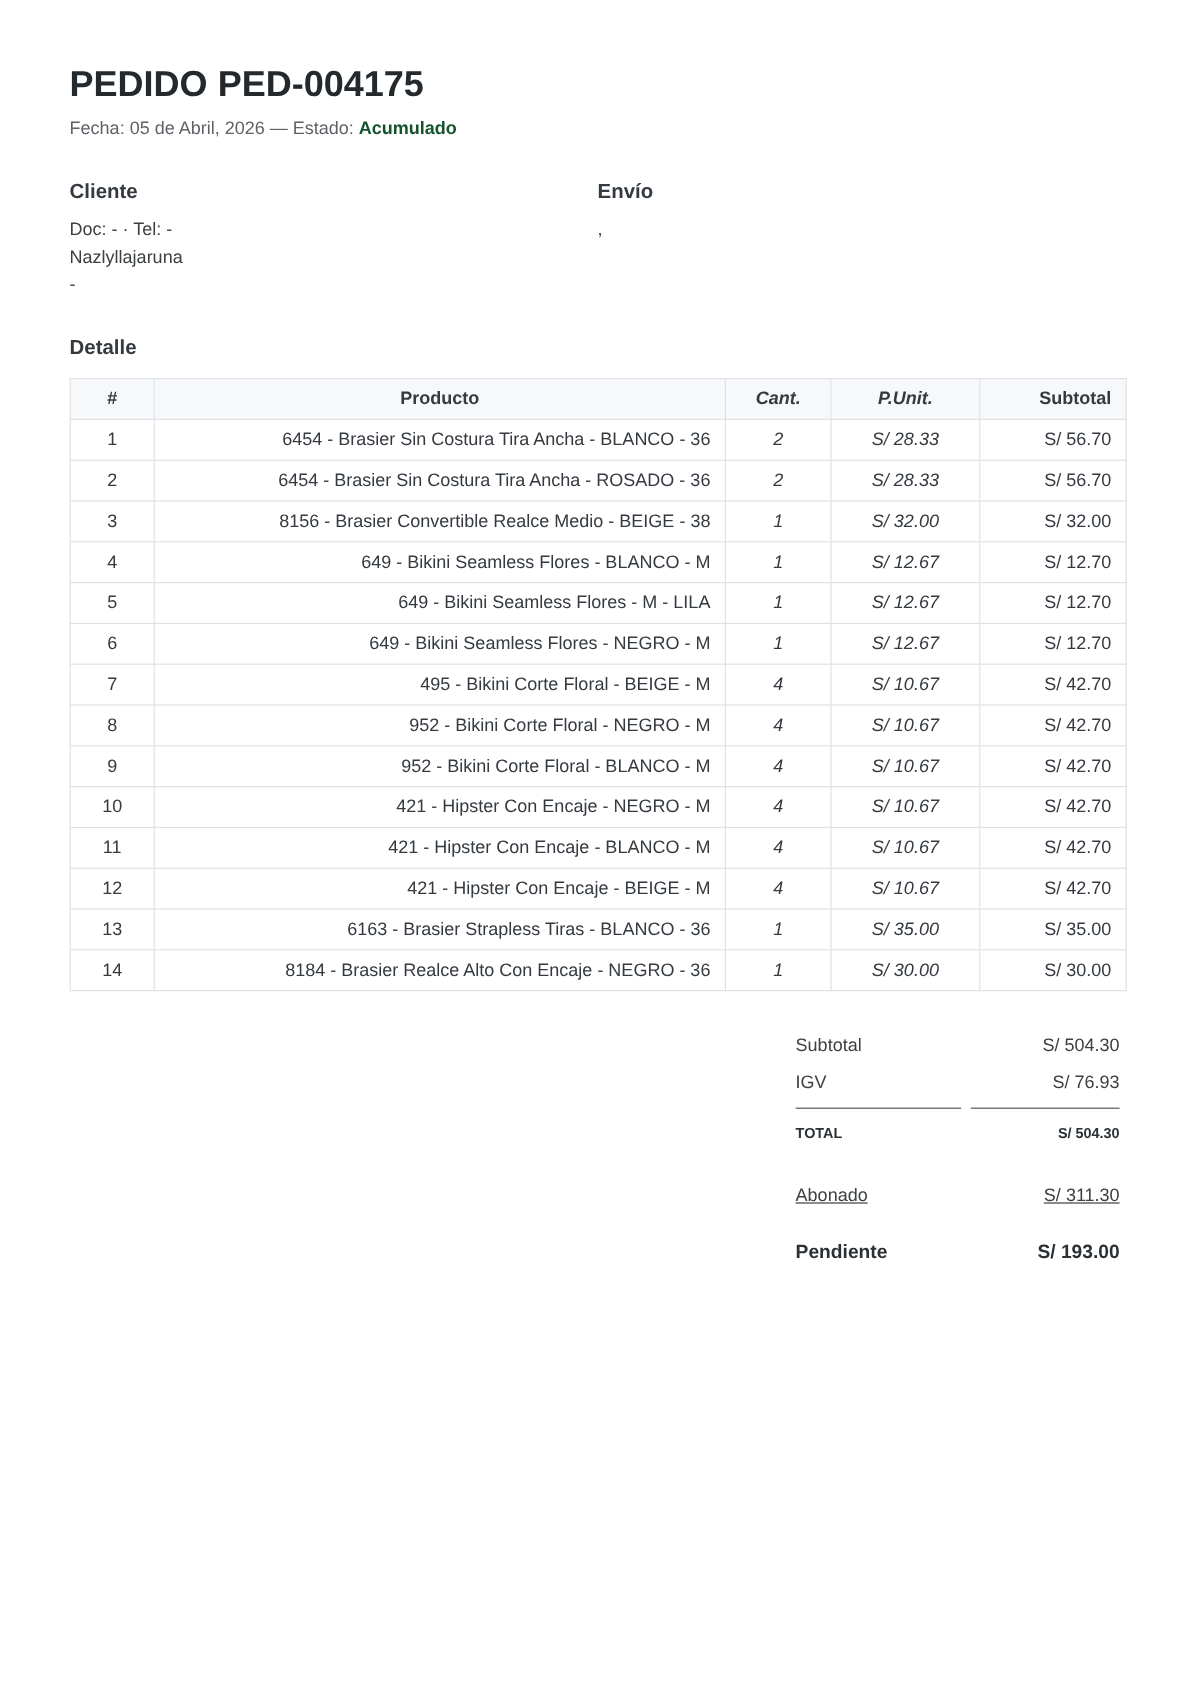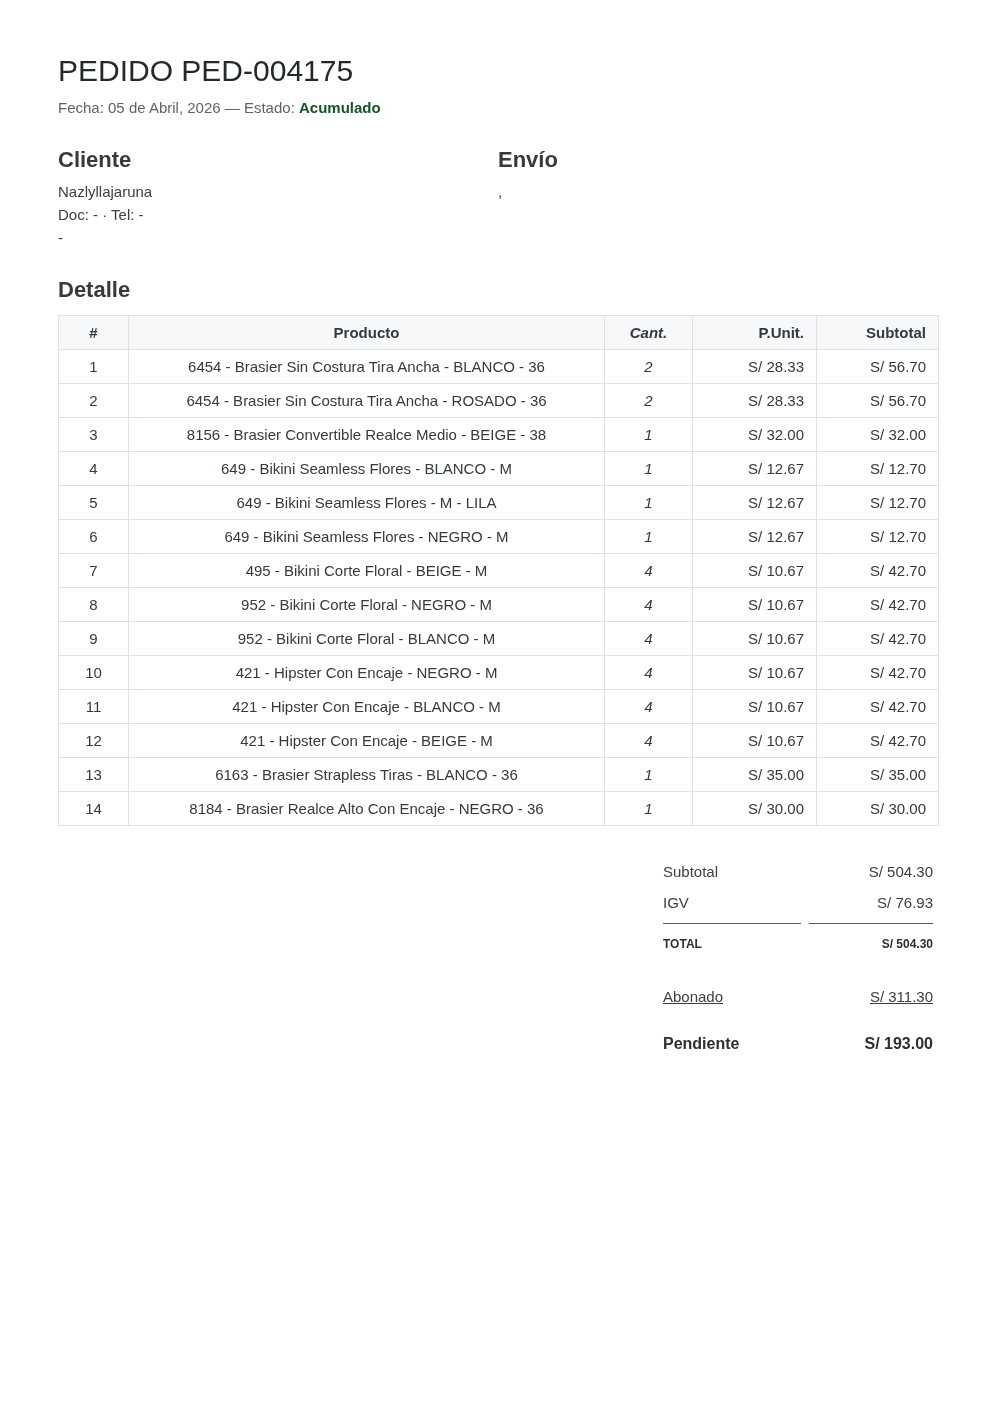--- a/index.html
+++ b/index.html
@@ -11,37 +11,37 @@
     color: #3c4043;
     overflow: hidden;
   }
   .page { padding: 55px 60px 0 58px; }
 
   h1.title {
     font-size: 30px;
     line-height: 32px;
     margin: 0 0 11px 0;
     color: #24292d;
-    font-weight: normal;
+    font-weight: bold;
   }
   .meta {
     margin: 0;
     font-size: 15px;
     line-height: 20px;
     color: #5f6368;
   }
   .meta .status { font-weight: bold; color: #14532d; }
 
   .info-grid {
     display: grid;
     grid-template-columns: 440px 1fr;
     margin-top: 31px;
   }
   h2.section-heading {
-    font-size: 22px;
+    font-size: 17px;
     line-height: 22px;
     margin: 0 0 9px 0;
     color: #343a40;
     font-weight: bold;
   }
   .info-col p {
     margin: 0;
     font-size: 15px;
     line-height: 23px;
     color: #3c4043;
@@ -63,23 +63,23 @@
     line-height: 19px;
     overflow: hidden;
     white-space: nowrap;
   }
   .detail-table thead th {
     background: #f7f8f9;
     font-weight: bold;
   }
   .detail-table th:nth-child(1), .detail-table td:nth-child(1) { width: 45px;  text-align: center; }
   .detail-table th:nth-child(2)                                 { width: 451px; text-align: center; }
-  .detail-table td:nth-child(2)                                 { text-align: center; margin-left: 45px; }
+  .detail-table td:nth-child(2)                                 { text-align: right; margin-left: 45px; }
   .detail-table th:nth-child(3), .detail-table td:nth-child(3) { width: 63px;  text-align: center; font-style: italic; }
-  .detail-table th:nth-child(4), .detail-table td:nth-child(4) { width: 99px;  text-align: right; }
+  .detail-table th:nth-child(4), .detail-table td:nth-child(4) { width: 99px;  text-align: center; font-style: italic; }
   .detail-table th:nth-child(5), .detail-table td:nth-child(5) { width: 97px;  text-align: right; }
 
   .totals {
     width: 270px;
     margin: 30px 0 0 auto;
     font-size: 15px;
     color: #3c4043;
   }
   .t-row {
     display: flex;
@@ -115,22 +115,22 @@
 
 <div class="page">
 
   <h1 class="title">PEDIDO PED-004175</h1>
 
   <p class="meta"><span>Fecha: 05 de Abril, 2026 — Estado: </span><span class="status">Acumulado</span></p>
 
   <div class="info-grid">
     <div class="info-col">
       <h2 class="section-heading">Cliente</h2>
+      <p>Doc: - · Tel: -</p>
       <p>Nazlyllajaruna</p>
-      <p>Doc: - · Tel: -</p>
       <p>-</p>
     </div>
     <div class="info-col">
       <h2 class="section-heading">Envío</h2>
       <p>,</p>
     </div>
   </div>
 
   <div class="detail-heading-wrap">
     <h2 class="section-heading">Detalle</h2>

